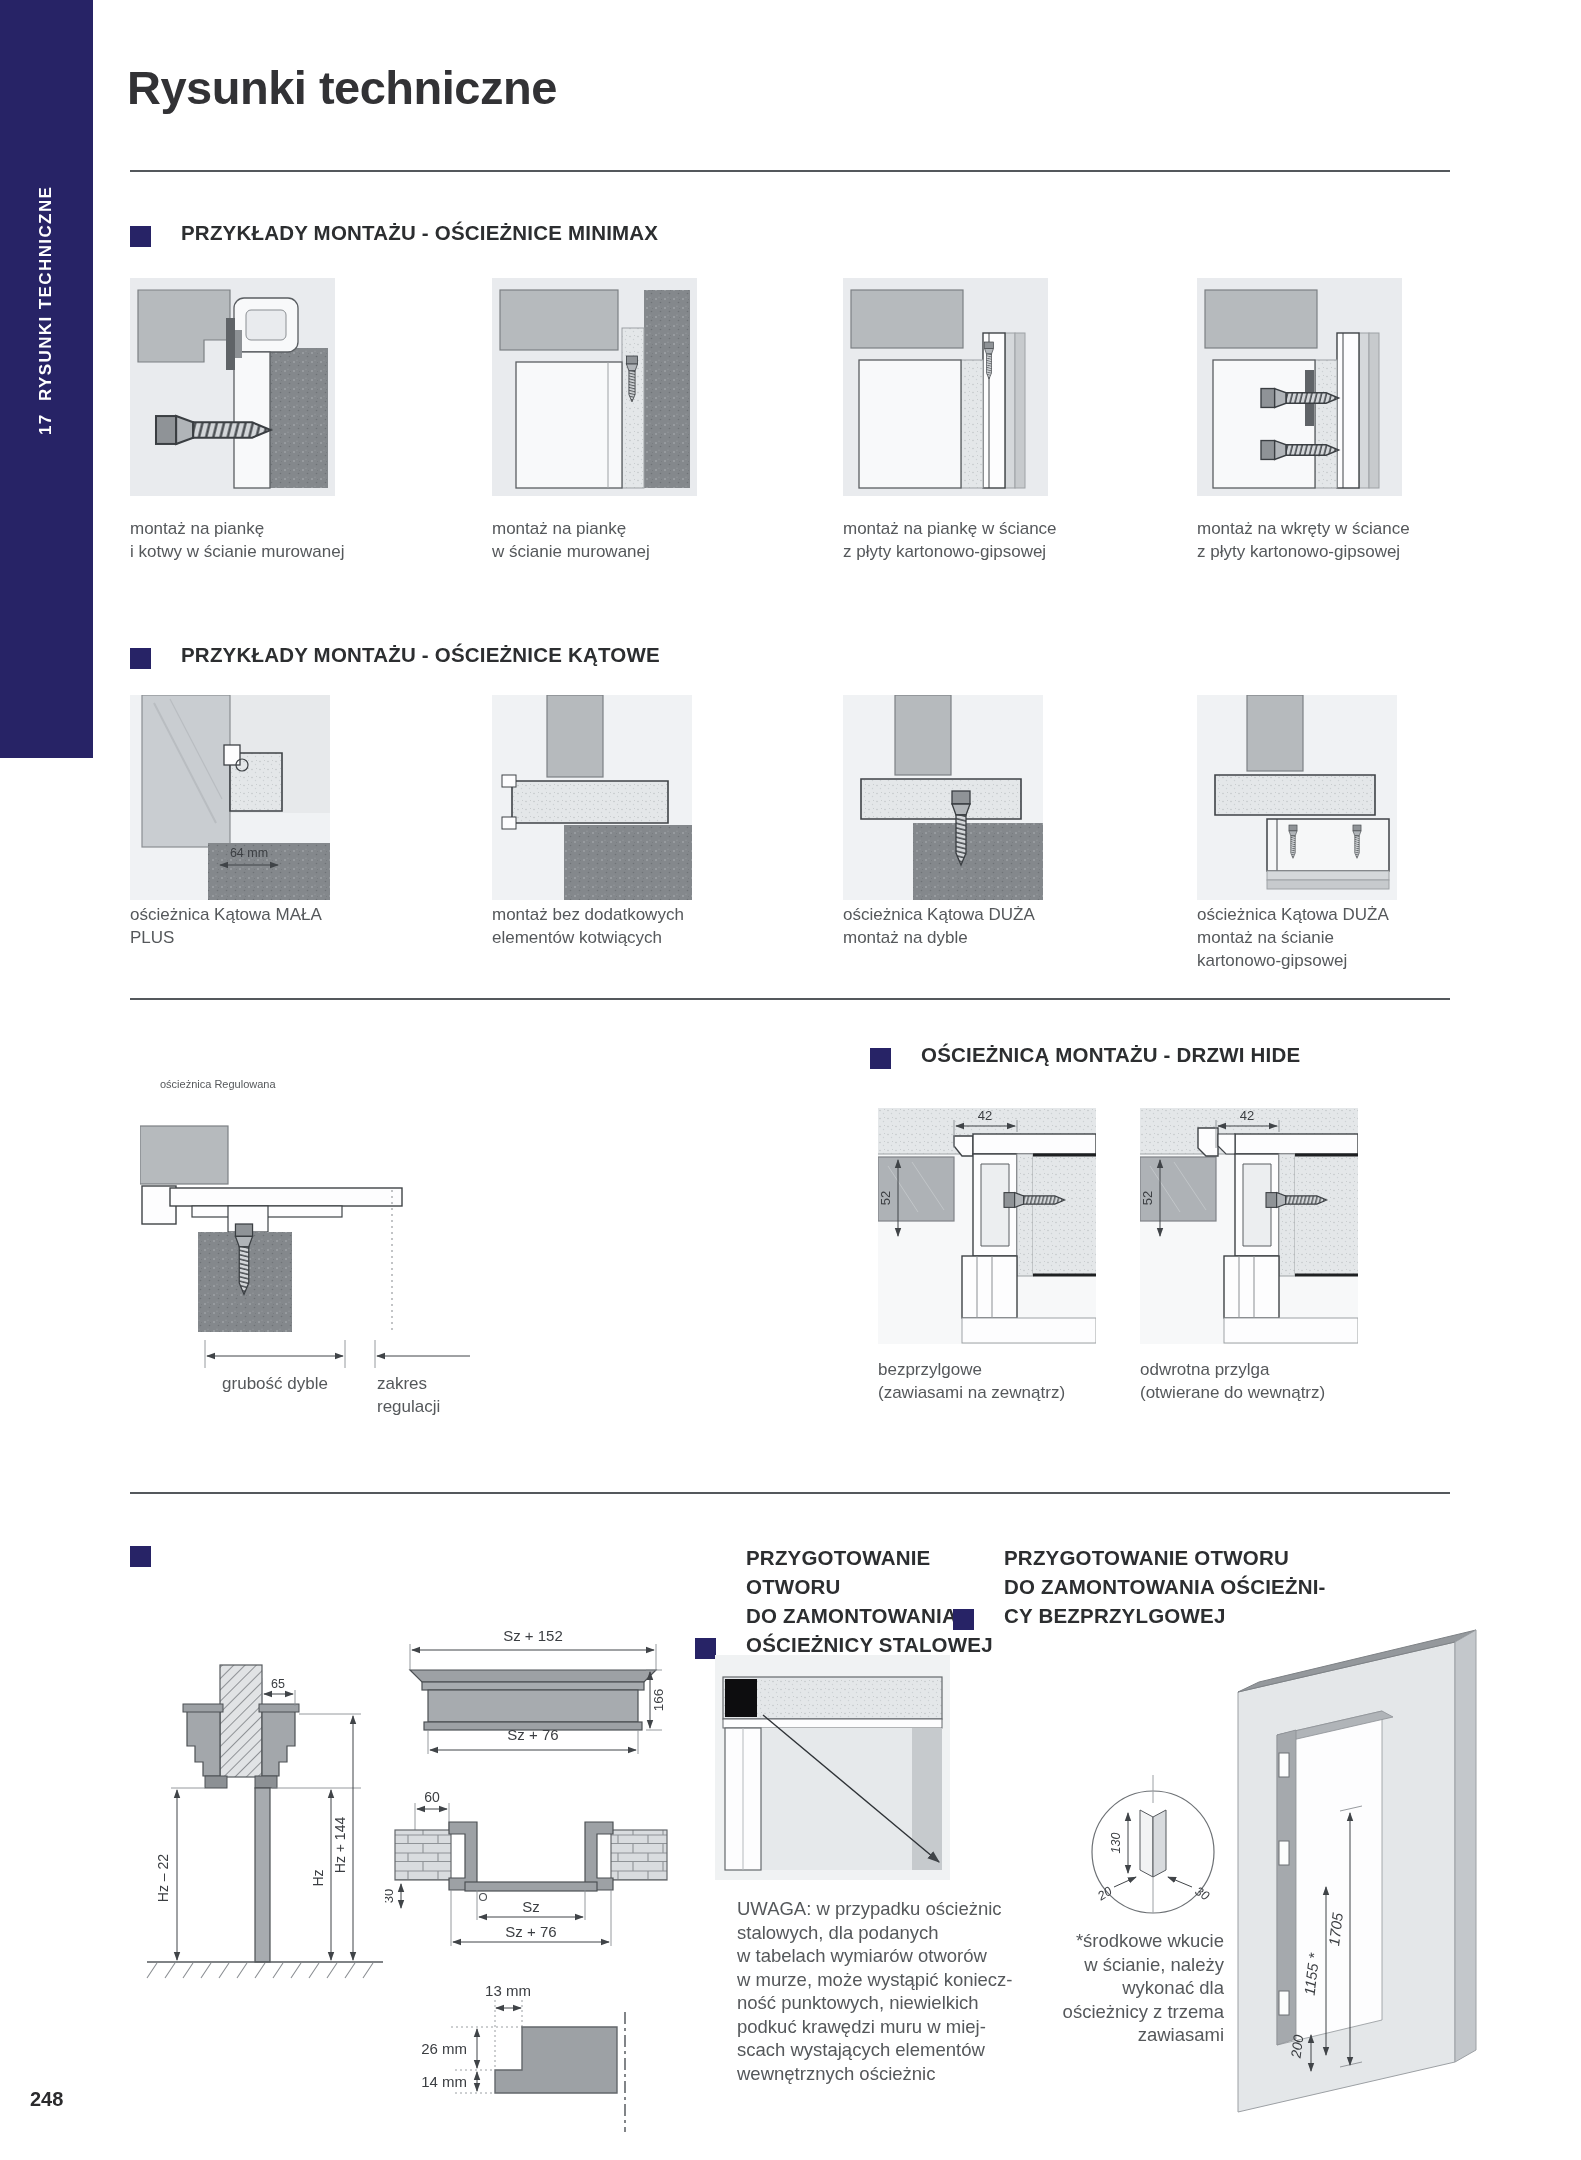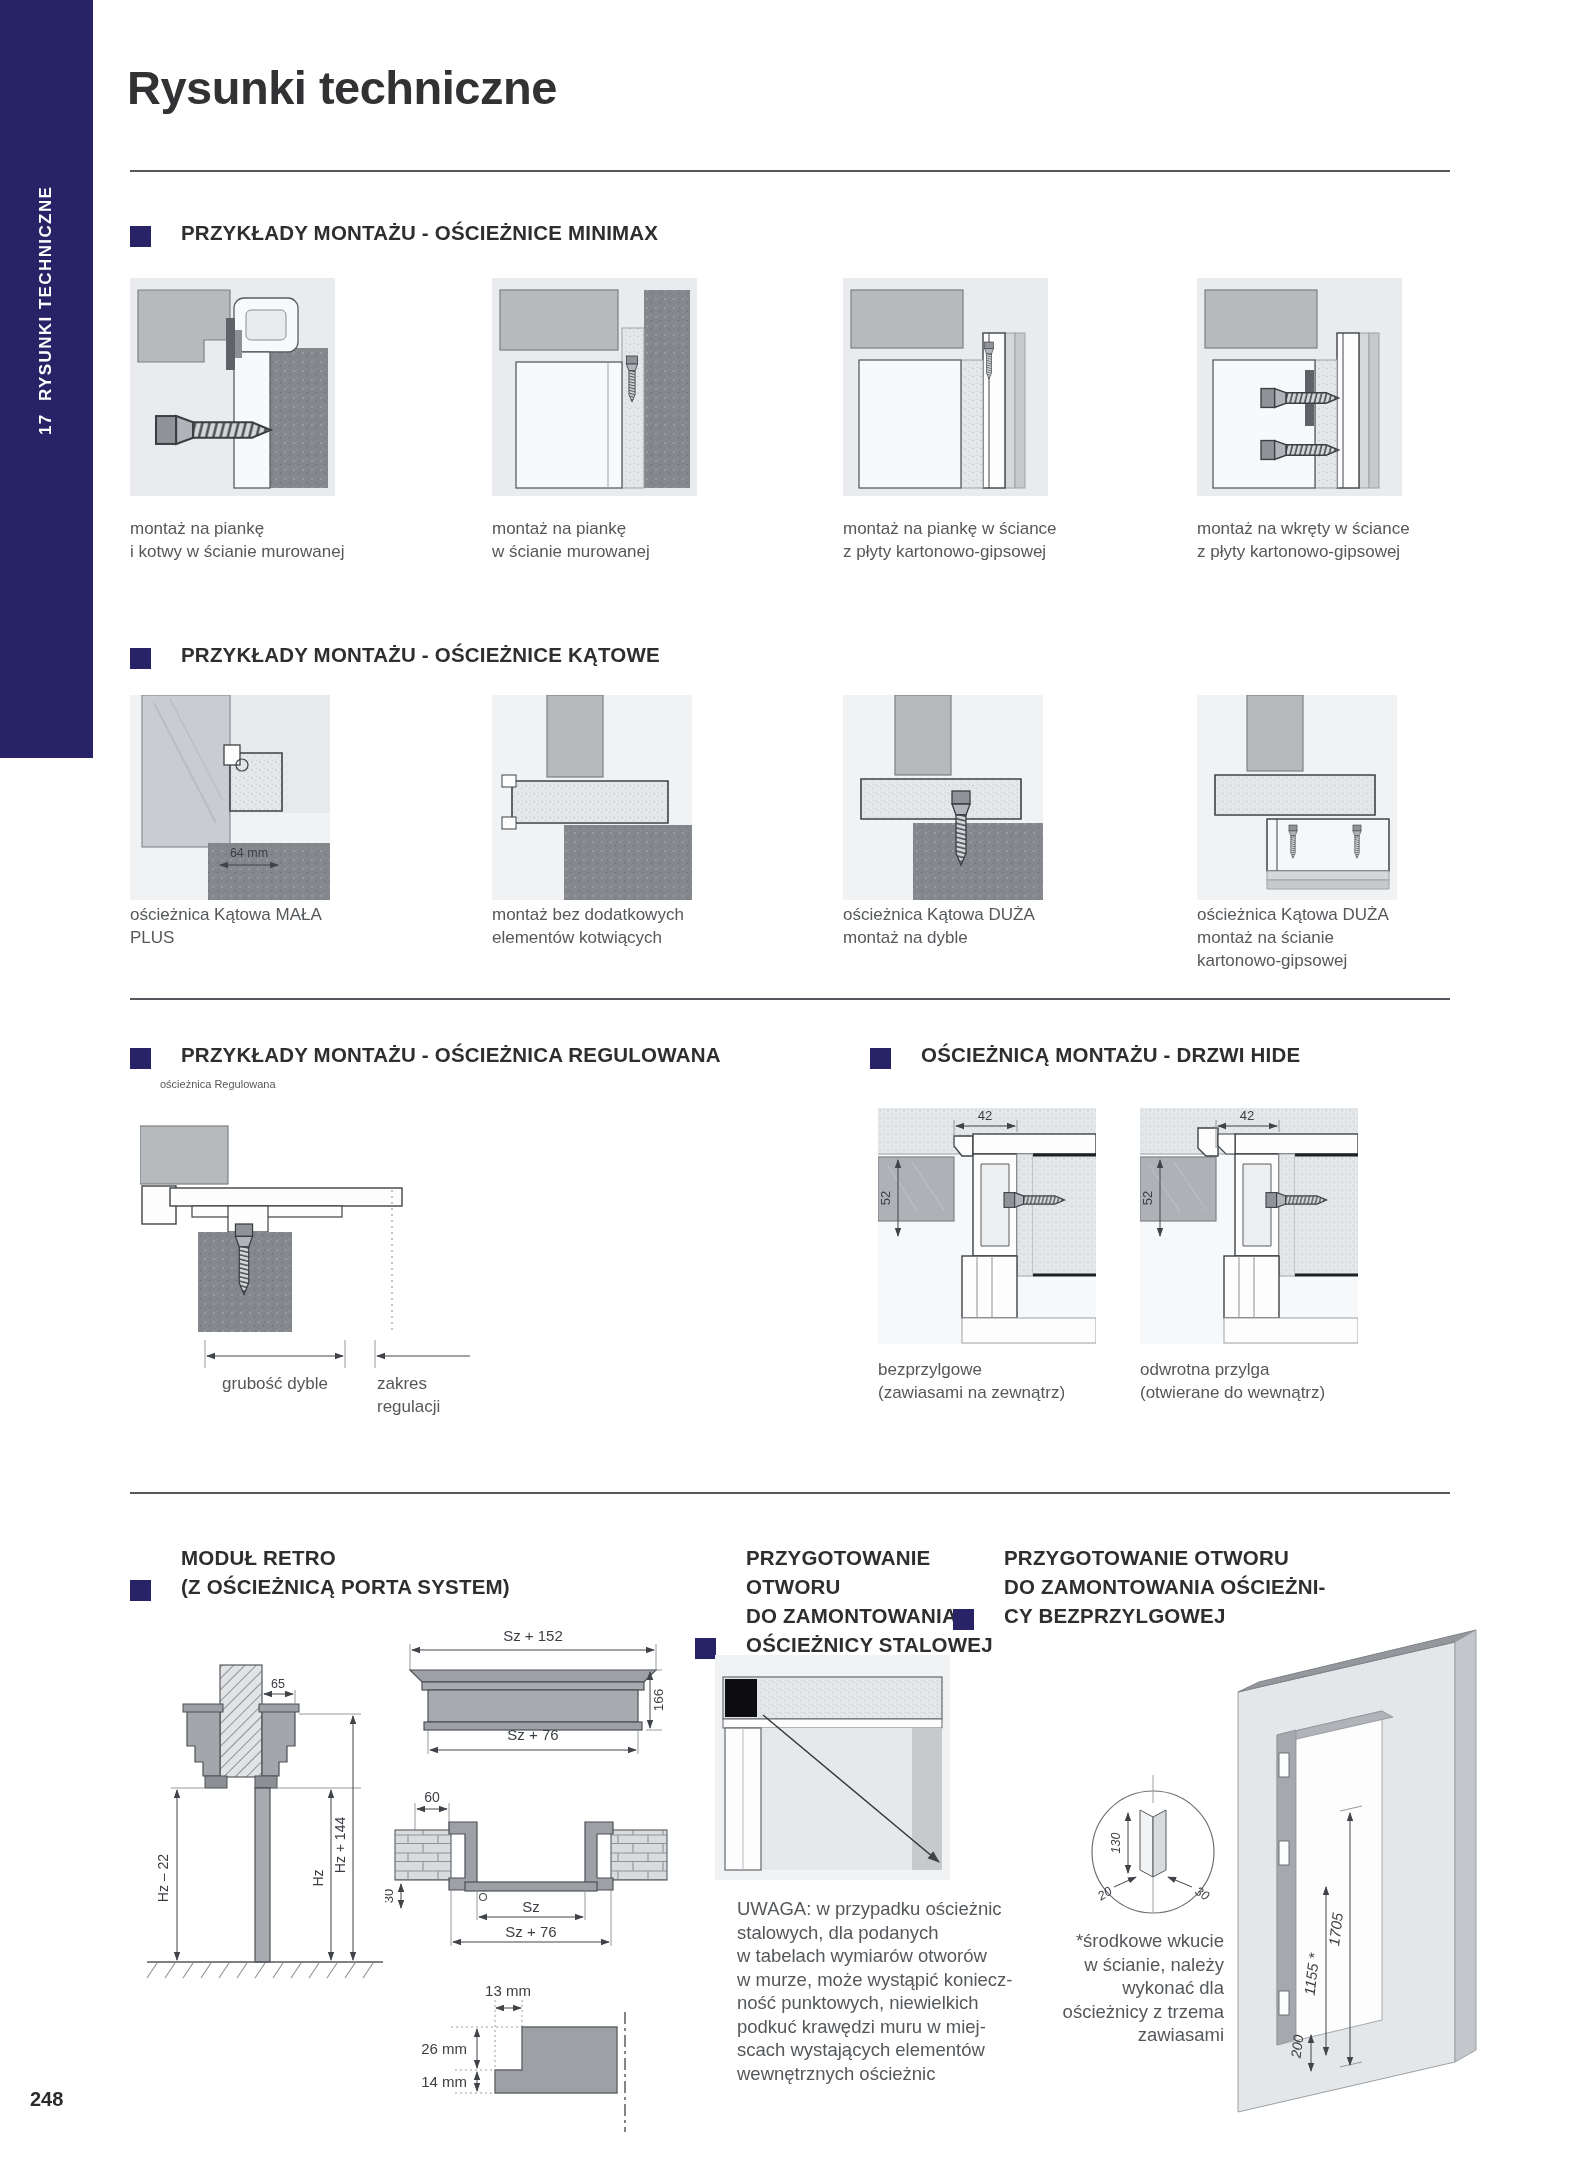--- a/index.html
+++ b/index.html
@@ -191,24 +191,20 @@
   <div class="abs cap" style="left:492px;top:903px;width:280px">montaż bez dodatkowych
 elementów kotwiących</div>
   <div class="abs cap" style="left:843px;top:903px;width:280px">ościeżnica Kątowa DUŻA
 montaż na dyble</div>
   <div class="abs cap" style="left:1197px;top:903px;width:280px">ościeżnica Kątowa DUŻA
 montaż na ścianie
 kartonowo-gipsowej</div>
 
   <div class="abs rule" style="top:998px"></div>
 
-  <div class="abs sec-h" style="left:130px;top:1040px">
-    <div class="sq"></div>
-    <div class="txt">PRZYKŁADY MONTAŻU - OŚCIEŻNICA REGULOWANA</div>
-  </div>
   <div class="abs sec-h" style="left:870px;top:1040px">
     <div class="sq"></div>
     <div class="txt">OŚCIEŻNICĄ MONTAŻU - DRZWI HIDE</div>
   </div>
 
   <div class="abs sub" style="left:160px;top:1078px">ościeżnica Regulowana</div>
 
   <svg class="abs" style="left:140px;top:1112px" width="285" height="226" viewBox="0 0 285 226">
     <rect x="0" y="14" width="88" height="58" fill="#b6babd" stroke="#7c8084" stroke-width="1.2"></rect>
     <rect x="2" y="74" width="34" height="38" fill="#fdfdfe" stroke="#3f4347" stroke-width="1.4"></rect>
@@ -290,22 +286,20 @@
 
   <div class="abs cap" style="left:878px;top:1358px;width:250px">bezprzylgowe
 (zawiasami na zewnątrz)</div>
   <div class="abs cap" style="left:1140px;top:1358px;width:250px">odwrotna przylga
 (otwierane do wewnątrz)</div>
 
   <div class="abs rule" style="top:1492px"></div>
 
   <div class="abs sec-h" style="left:130px;top:1543px">
     <div class="sq"></div>
-    <div class="txt">MODUŁ RETRO
-(Z OŚCIEŻNICĄ PORTA SYSTEM)</div>
   </div>
   <div class="abs sec-h" style="left:695px;top:1543px;width:300px">
     <div class="sq"></div>
     <div class="txt">PRZYGOTOWANIE OTWORU
 DO ZAMONTOWANIA
 OŚCIEŻNICY STALOWEJ</div>
   </div>
   <div class="abs sec-h" style="left:953px;top:1543px;width:500px">
     <div class="sq"></div>
     <div class="txt">PRZYGOTOWANIE OTWORU

